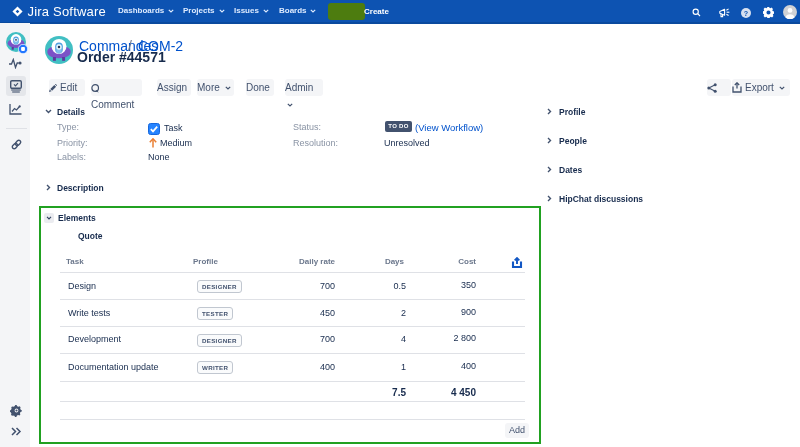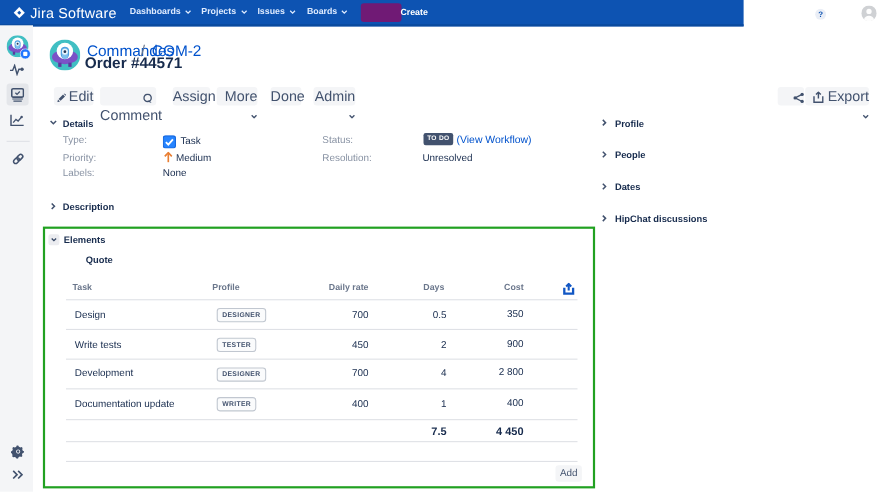--- a/index.html
+++ b/index.html
@@ -1,38 +1,38 @@
 <!DOCTYPE html>
 <html><head>
 <meta charset="utf-8">
 <style>
 * { margin:0; padding:0; box-sizing:border-box; }
 html,body { width:800px; height:447px; overflow:hidden; background:#fff;
   font-family:"Liberation Sans", sans-serif; }
 .abs { position:absolute; }
 
-#nav { position:absolute; left:0; top:0; width:676px; height:24px;
+#nav { position:absolute; left:0; top:0; width:800px; height:24px;
   background:#0d53b2; border-bottom:2px solid #0a4a9e; }
 #nav .menu { position:absolute; top:0; height:22px; line-height:22px;
   color:#deebff; font-size:8px; font-weight:bold; }
 #logo-text { position:absolute; left:27.5px; top:0; height:22px; line-height:23px;
   color:#fff; font-size:13px; font-weight:500; letter-spacing:0.2px; }
 #create { position:absolute; left:328px; top:3px; width:37px; height:17px;
-  background:#701a75; border-radius:3px; color:#fff; font-size:8px; font-weight:bold;
+  background:#4d7c0f; border-radius:3px; color:#fff; font-size:8px; font-weight:bold;
   text-align:center; line-height:17px;padding-left:36px; }
 #search { position:absolute; left:608px; top:4px; width:98px; height:16px;
   background:#0a479c; border:1px solid #2e6cc0; border-radius:3px;
   color:#9cb3d9; font-size:8px; line-height:14px; padding-left:7px; }
 
 #side { position:absolute; left:0; top:23px; width:30px; height:424px; background:#f4f5f7; }
 
 .crumb { position:absolute; top:38px; font-size:14px; color:#0052cc; }
 #title { position:absolute; left:77px; top:49px; font-size:14px; font-weight:bold; color:#172b4d; }
 .btn { position:absolute; top:79px; height:17px; background:#f4f5f7; border-radius:3px;
-  color:#42526e; font-size:13px; line-height:17px; text-align:right; }
+  color:#42526e; font-size:10px; line-height:17px; text-align:left; }
 
 .sechead { position:absolute; font-size:8.5px; font-weight:bold; color:#172b4d; }
 .lbl { position:absolute; font-size:9px; color:#8993a4; }
 .val { position:absolute; font-size:9px; color:#172b4d; }
 
 
 #gbox { position:absolute; left:39px; top:206px; width:502px; height:238px;
   border:2px solid #21a121; }
 .tline { position:absolute; left:60px; width:465px; height:1px; background:#dfe1e6; }
 .th { position:absolute; font-size:8px; font-weight:bold; color:#6b778c; }

